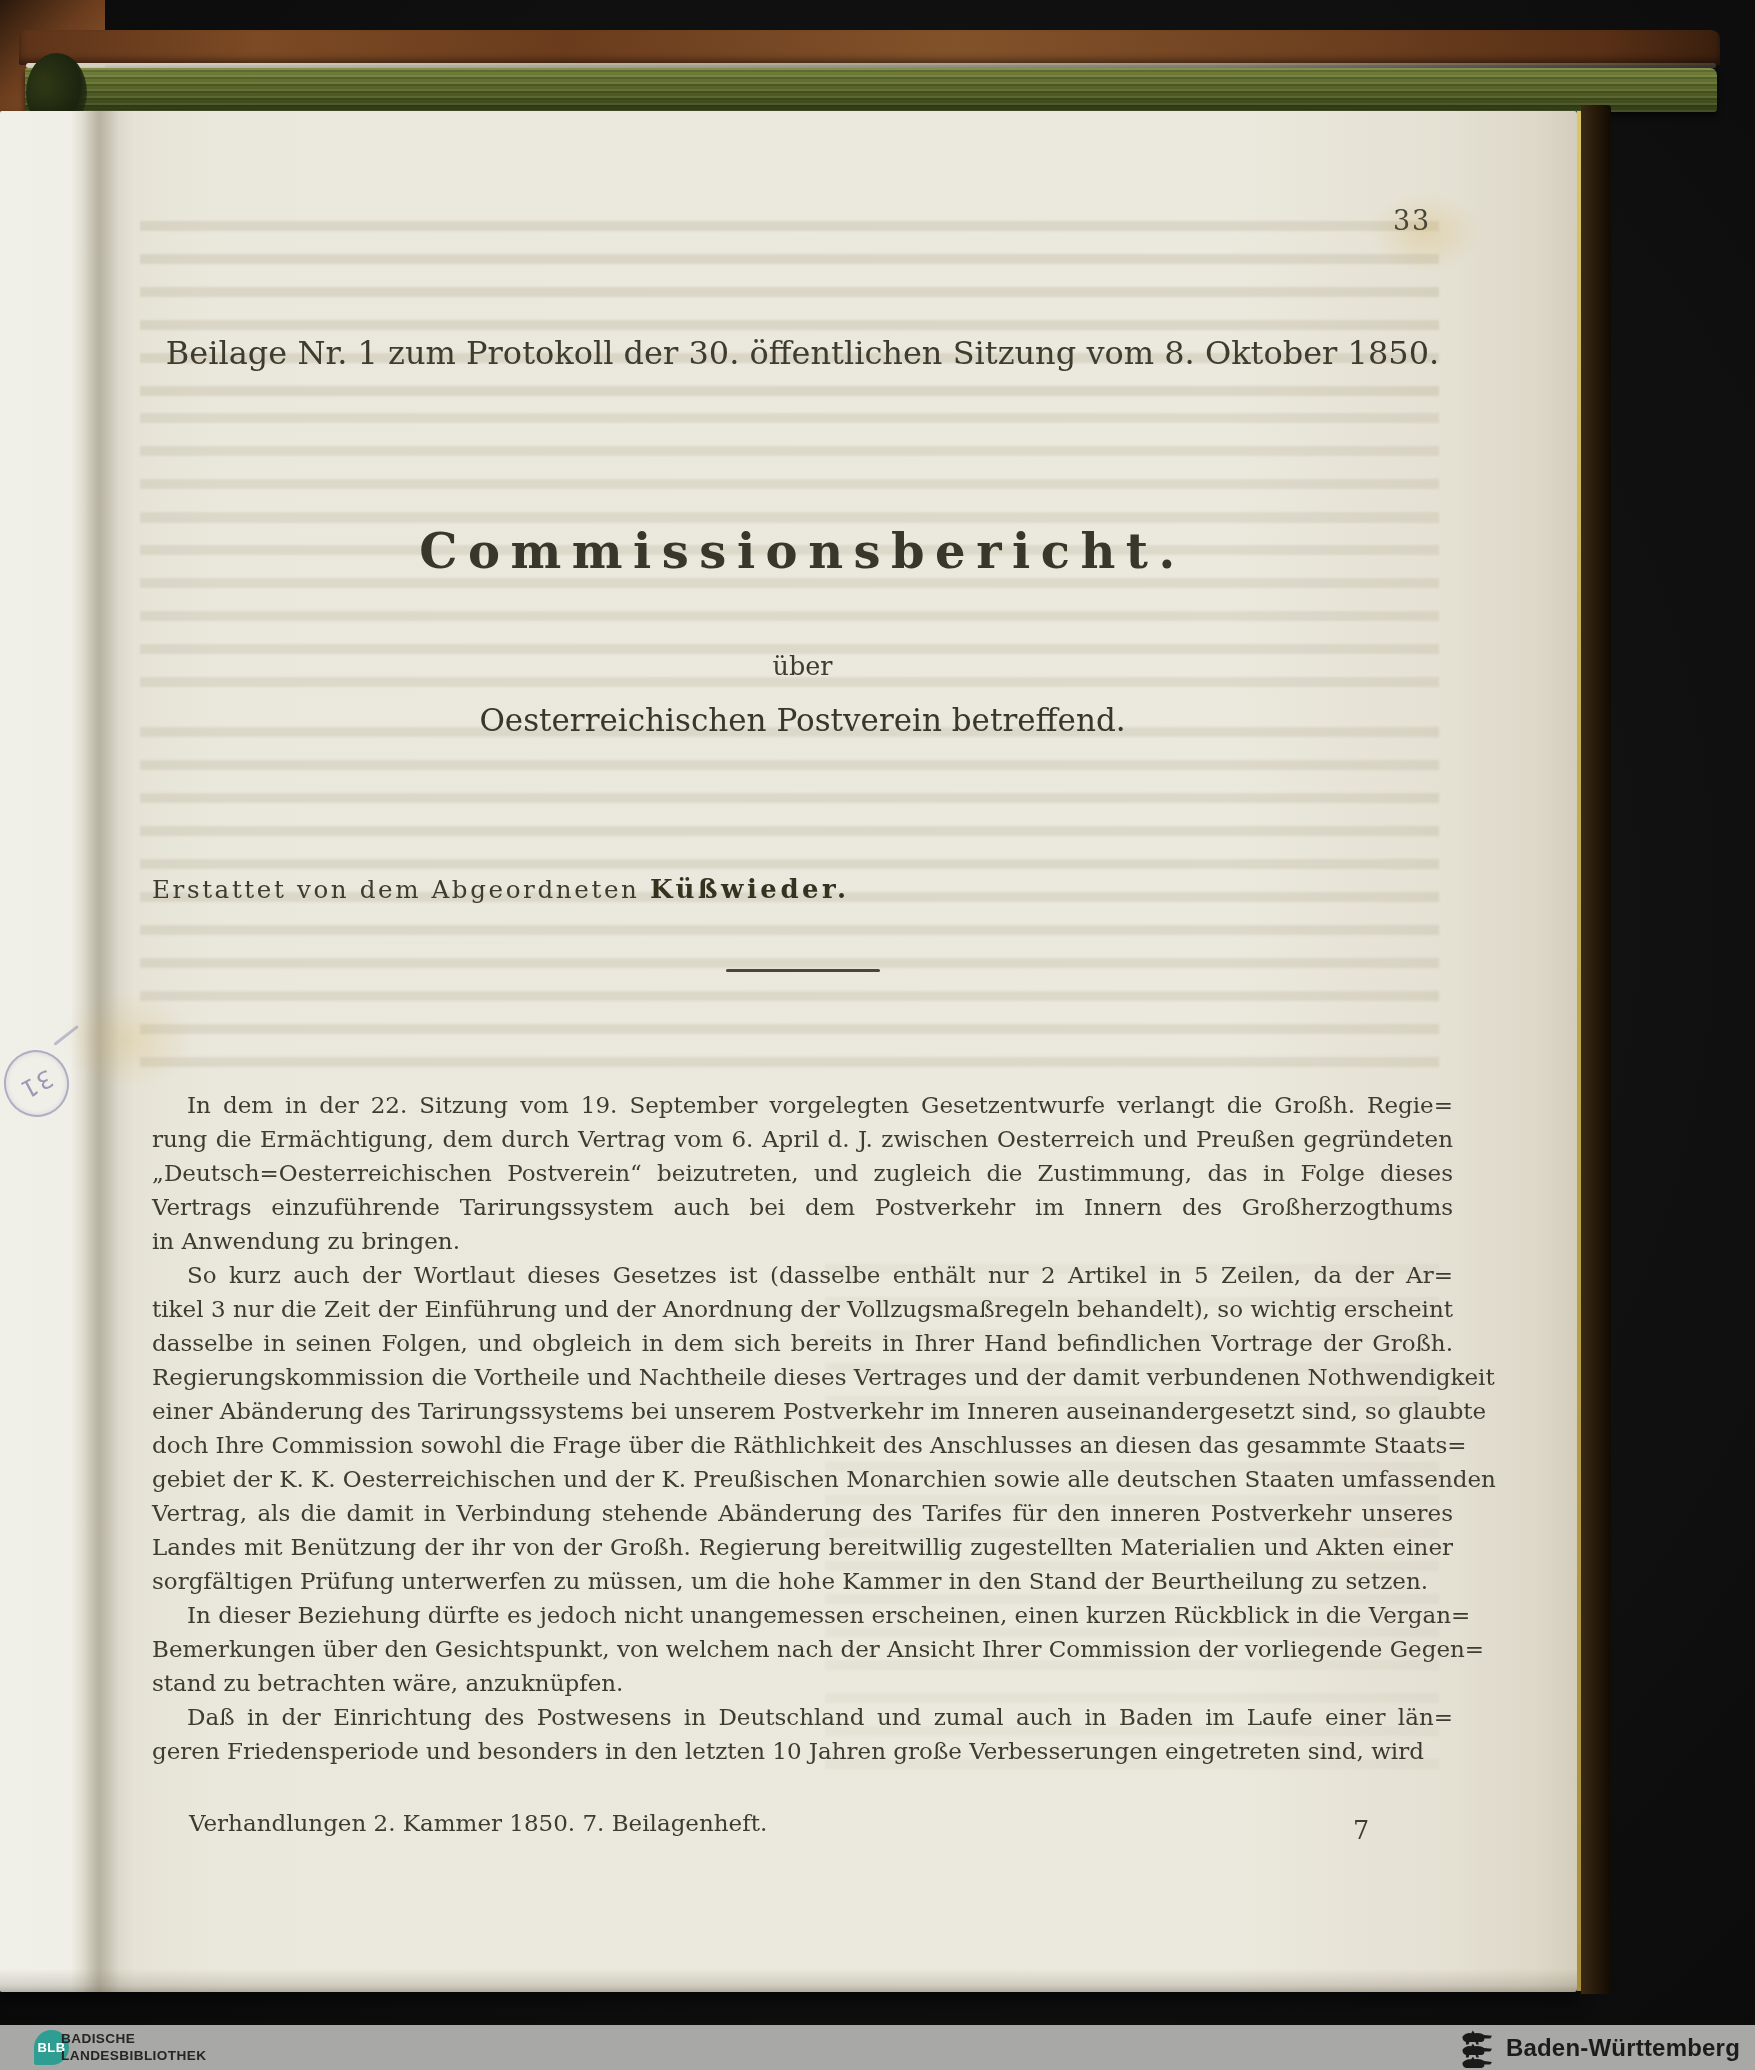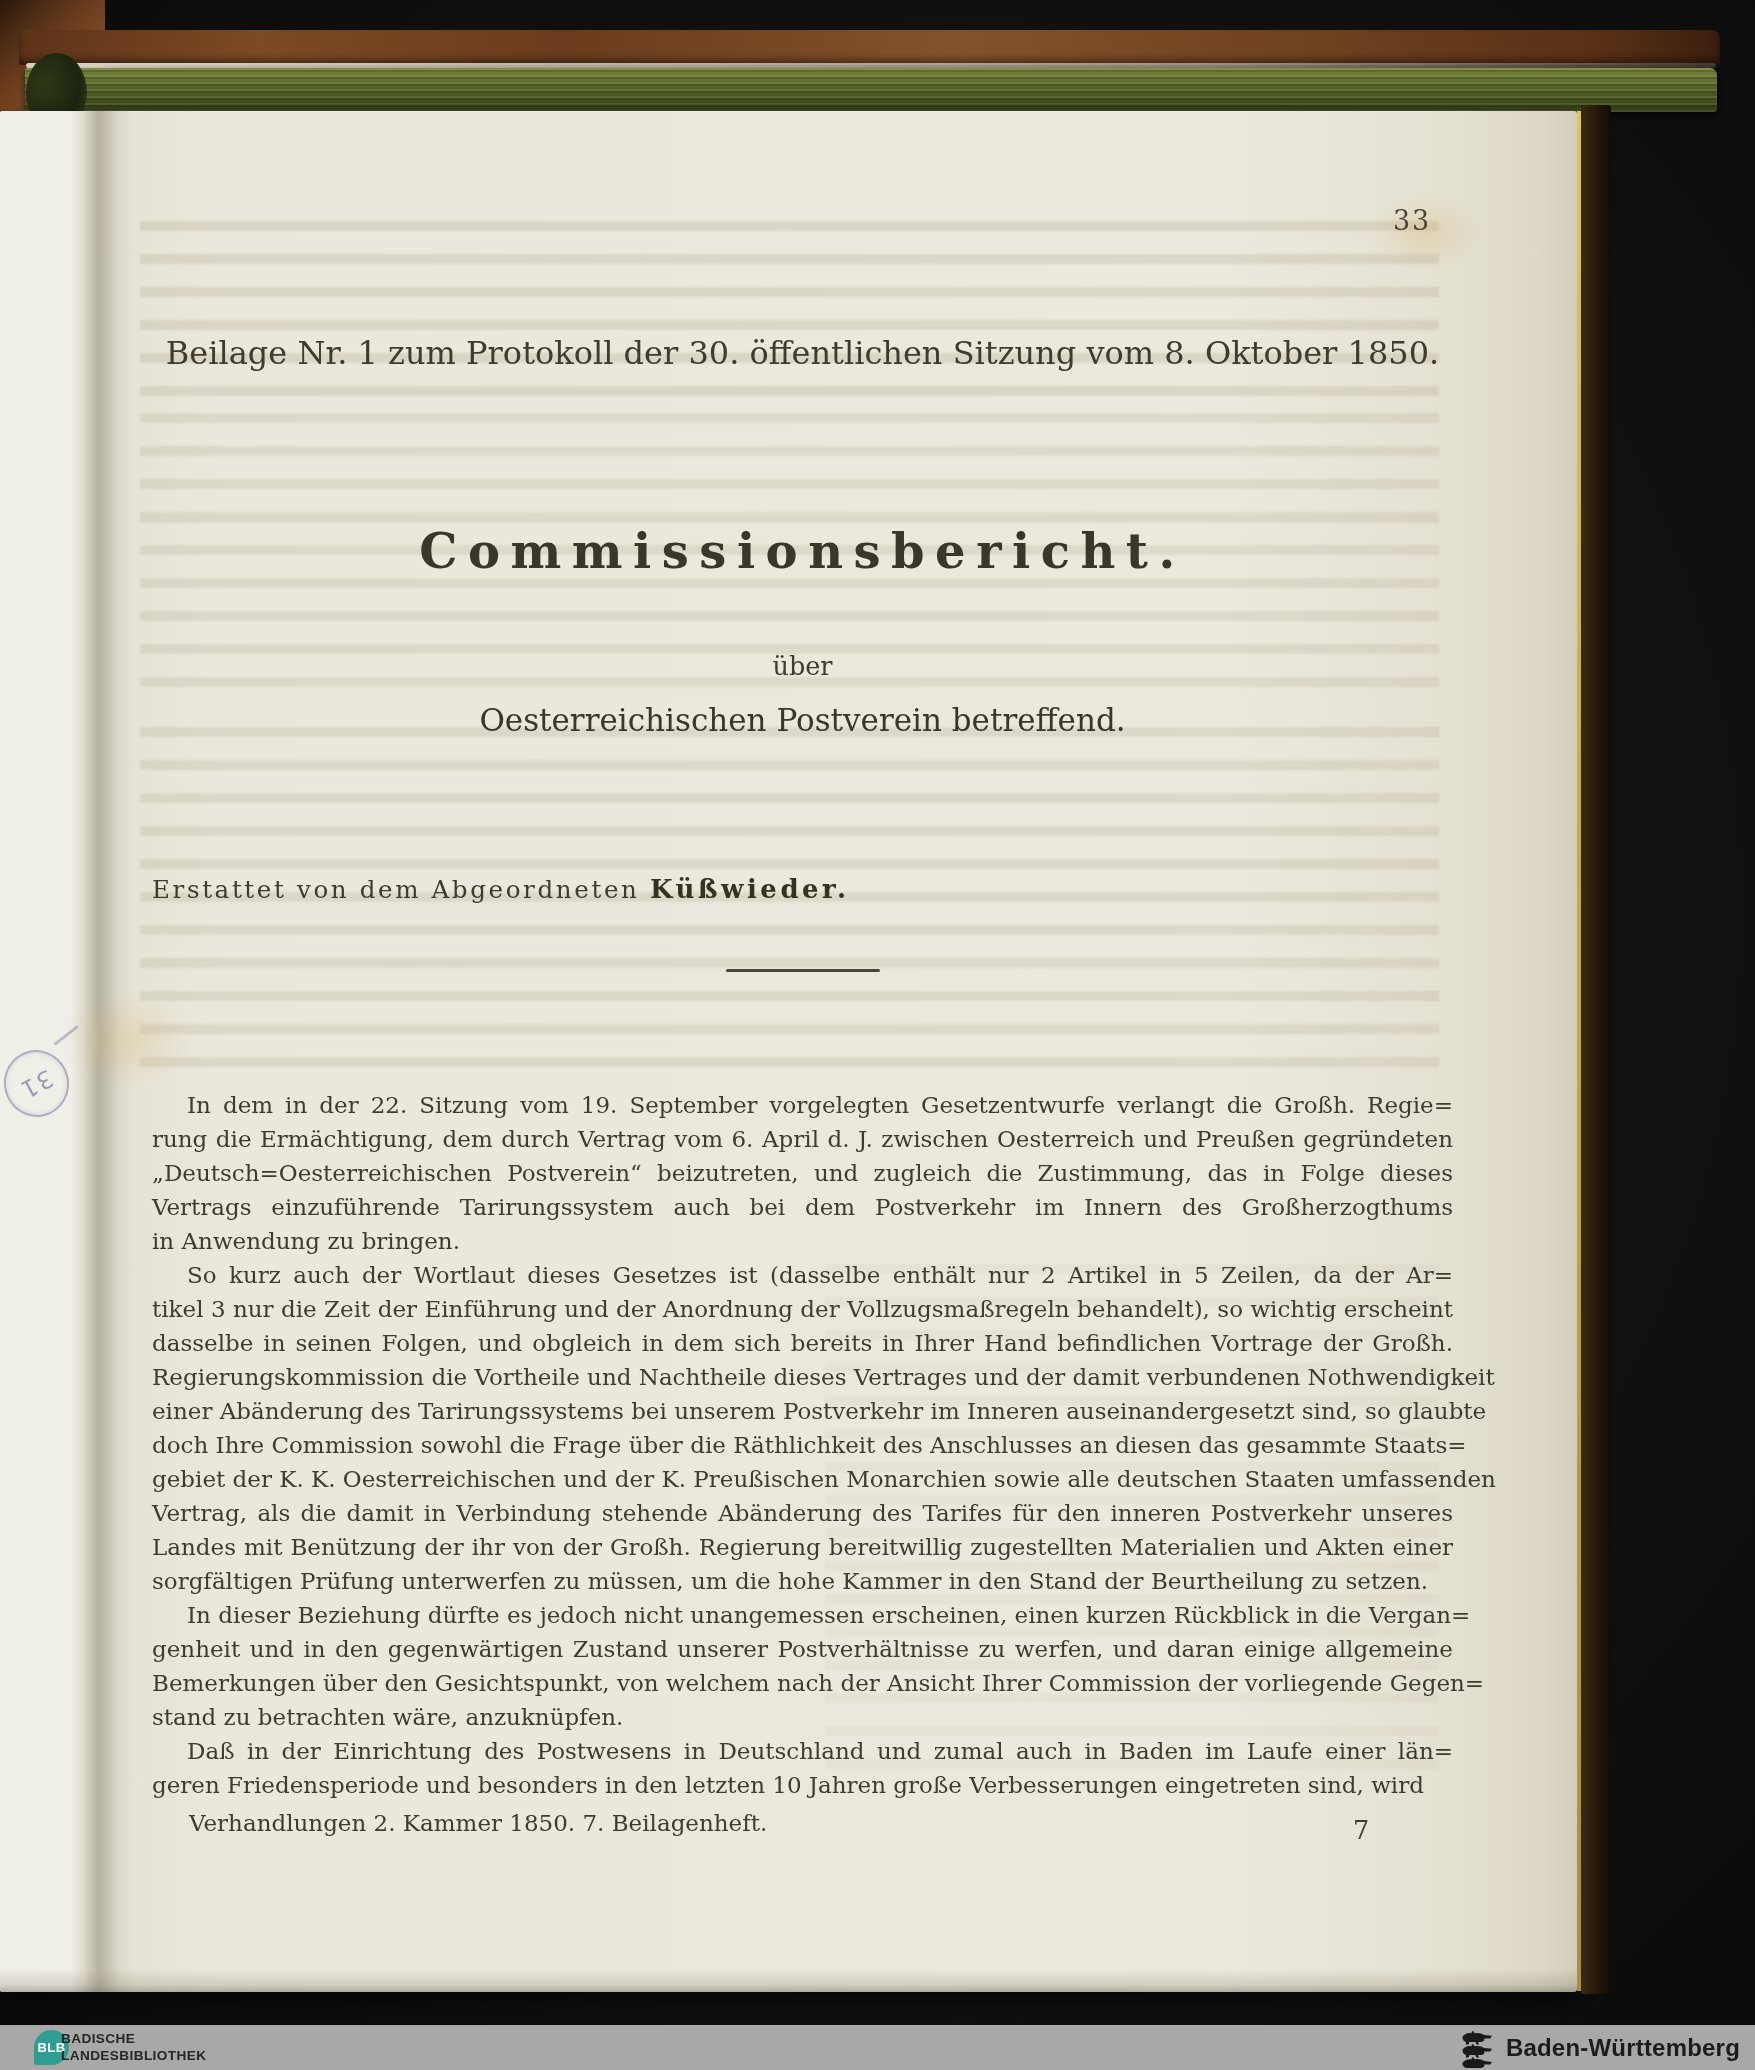--- a/index.html
+++ b/index.html
@@ -183,21 +183,20 @@
           <div class="tline">Regierungskommission die Vortheile und Nachtheile dieses Vertrages und der damit verbundenen Nothwendigkeit</div>
           <div class="tline">einer Abänderung des Tarirungssystems bei unserem Postverkehr im Inneren auseinandergesetzt sind, so glaubte</div>
           <div class="tline">doch Ihre Commission sowohl die Frage über die Räthlichkeit des Anschlusses an diesen das gesammte Staats=</div>
           <div class="tline">gebiet der K. K. Oesterreichischen und der K. Preußischen Monarchien sowie alle deutschen Staaten umfassenden</div>
           <div class="tline">Vertrag, als die damit in Verbindung stehende Abänderung des Tarifes für den inneren Postverkehr unseres</div>
           <div class="tline">Landes mit Benützung der ihr von der Großh. Regierung bereitwillig zugestellten Materialien und Akten einer</div>
           <div class="tline lastl">sorgfältigen Prüfung unterwerfen zu müssen, um die hohe Kammer in den Stand der Beurtheilung zu setzen.</div>
         </div>
         <div>
           <div class="tline first">In dieser Beziehung dürfte es jedoch nicht unangemessen erscheinen, einen kurzen Rückblick in die Vergan=</div>
-          <div class="tline">genheit und in den gegenwärtigen Zustand unserer Postverhältnisse zu werfen, und daran einige allgemeine</div>
           <div class="tline">Bemerkungen über den Gesichtspunkt, von welchem nach der Ansicht Ihrer Commission der vorliegende Gegen=</div>
           <div class="tline lastl">stand zu betrachten wäre, anzuknüpfen.</div>
         </div>
         <div>
           <div class="tline first">Daß in der Einrichtung des Postwesens in Deutschland und zumal auch in Baden im Laufe einer län=</div>
           <div class="tline lastl">geren Friedensperiode und besonders in den letzten 10 Jahren  große Verbesserungen eingetreten sind, wird</div>
         </div>
       </div>
 
     <div class="druckfuss">Verhandlungen 2. Kammer 1850.  7. Beilagenheft.</div>

